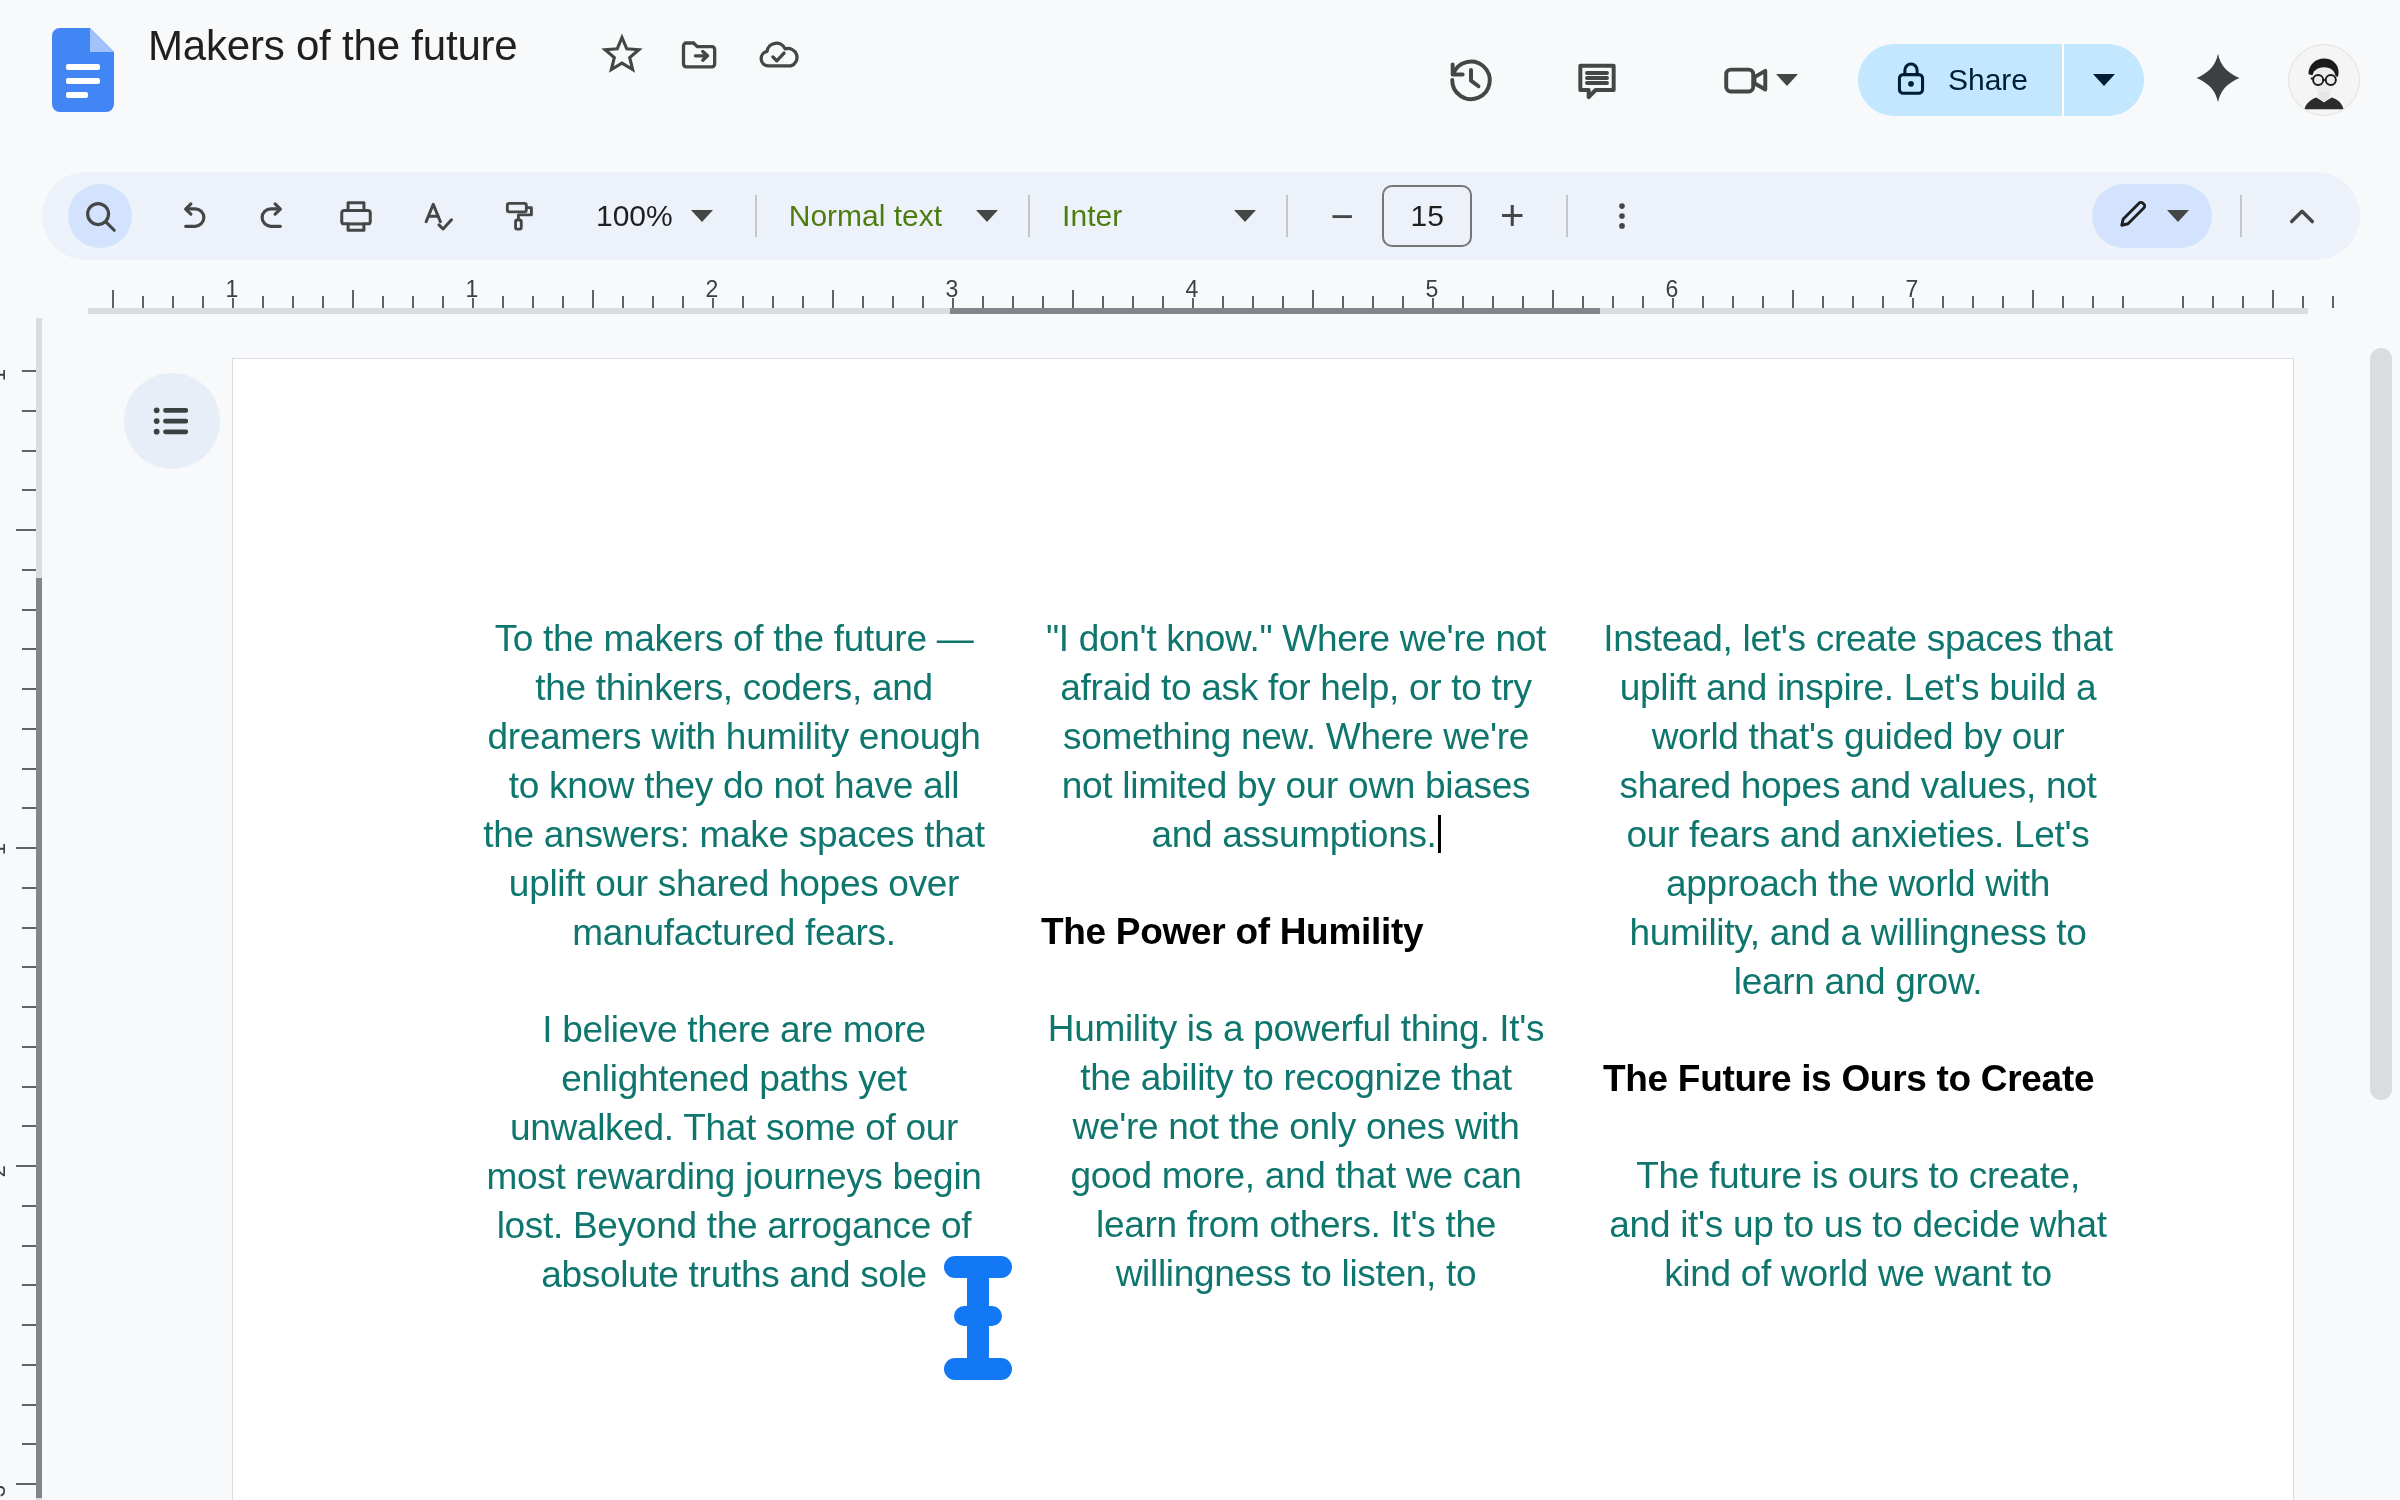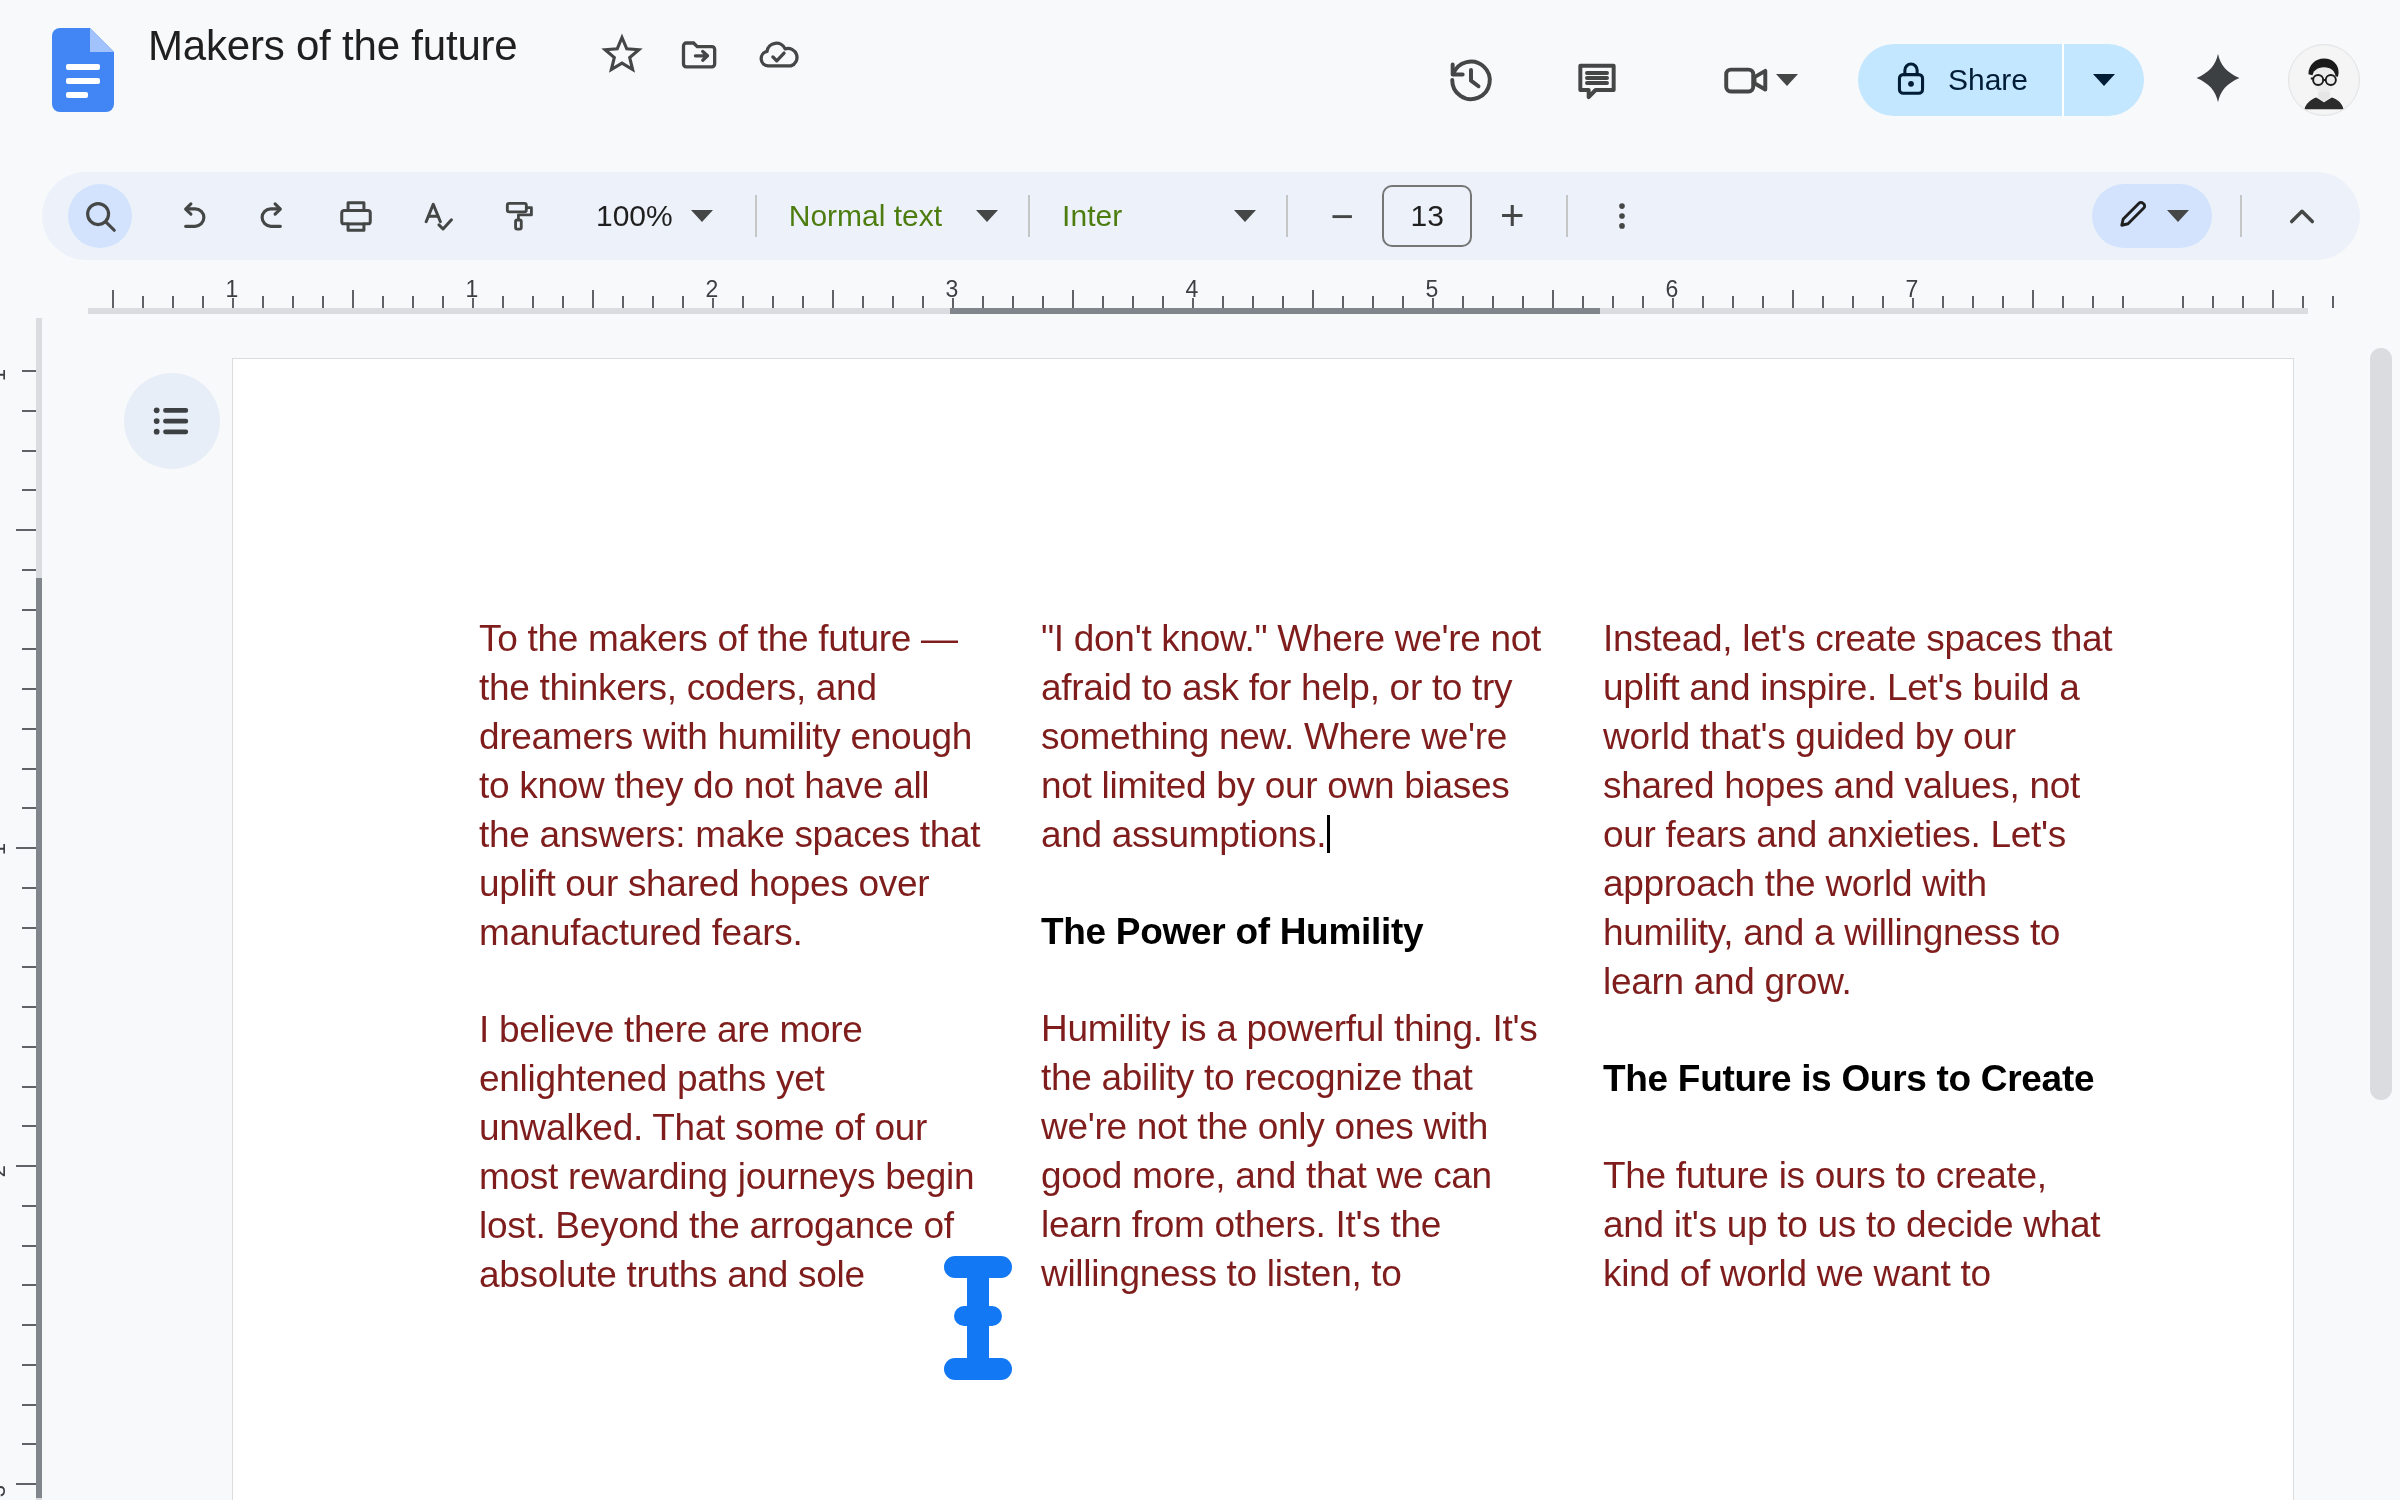--- a/index.html
+++ b/index.html
@@ -171,22 +171,22 @@
     background: #FFFFFF; border: 1px solid #DADCE0;
   }
   .doc-body {
     position: absolute; left: 246px; top: 255px;
     width: 1640px;
     display: flex; gap: 0;
   }
   .col { width: 510px; margin-right: 52px; }
   .col:last-child { margin-right: 0; }
   .para {
-    font-size: 37px; line-height: 49px; color: #7f1d1d;
-    margin: 0 0 48px 0; letter-spacing: -0.3px;
+    font-size: 37px; line-height: 49px; color: #0f766e;
+    margin: 0 0 48px 0; letter-spacing: -0.3px; text-align: center;
   }
   .head {
     font-size: 37px; line-height: 49px; color: #000000;
     font-weight: bold; margin: 0 0 48px 0; letter-spacing: -0.3px;
   }
   .text-caret {
     display: inline-block; width: 3px; height: 38px;
     background: #000; vertical-align: -6px; margin-left: 1px;
   }
 
@@ -396,21 +396,21 @@
   </div>
 
   <div style="width:30px;flex:none"></div>
   <div class="tb-sep"></div>
   <div style="width:22px;flex:none"></div>
 
   <div class="tb-btn">
     <span style="font-size:40px;color:#444746;line-height:30px">−</span>
   </div>
   <div style="width:8px;flex:none"></div>
-  <div class="fontsize-box">13</div>
+  <div class="fontsize-box">15</div>
   <div style="width:8px;flex:none"></div>
   <div class="tb-btn">
     <span style="font-size:42px;color:#444746;line-height:32px">+</span>
   </div>
 
   <div style="width:22px;flex:none"></div>
   <div class="tb-sep"></div>
   <div style="width:22px;flex:none"></div>
 
   <div class="tb-btn">

